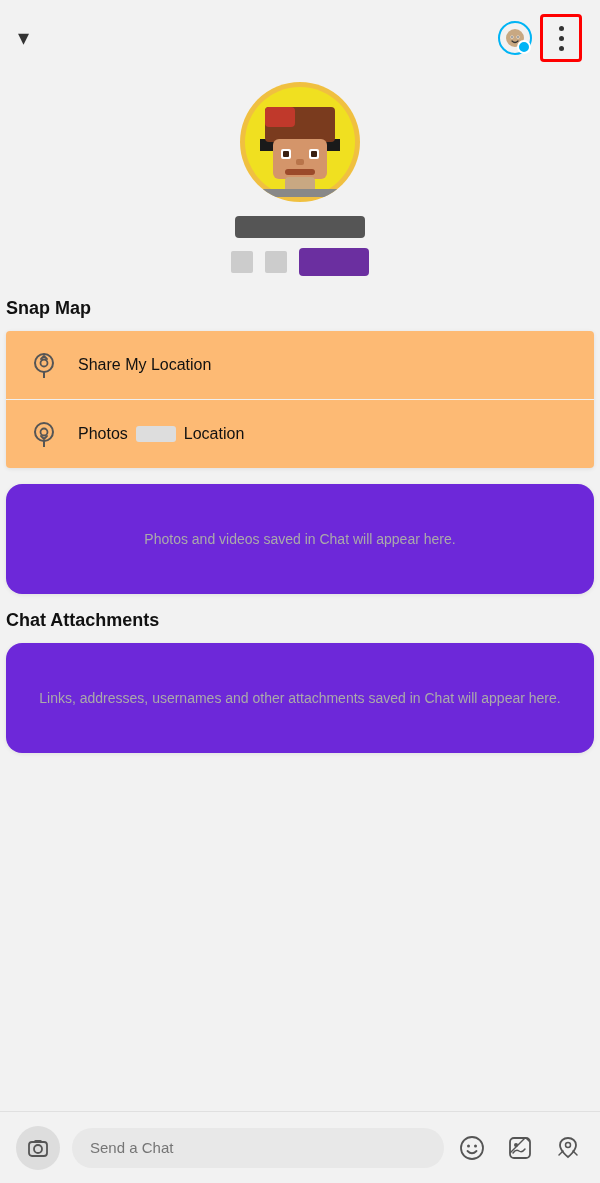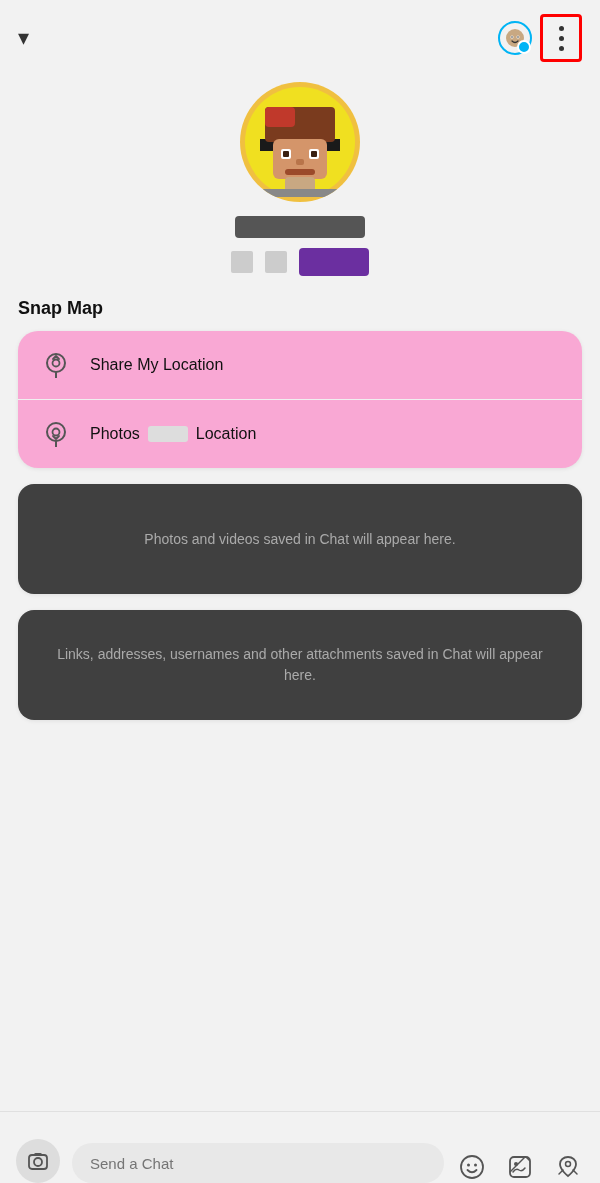--- a/index.html
+++ b/index.html
@@ -136,31 +136,31 @@
     }
     .meta-square.purple {
       width: 70px;
       height: 28px;
       background: #6b2fa0;
       border-radius: 4px;
     }
 
     
     .section {
-      padding: 0 18px 16px;
+      padding: 0 6px 16px;
     }
     .section-title {
       font-size: 18px;
       font-weight: 700;
       color: #111;
       margin-bottom: 12px;
     }
     .card {
-      background: #f9a8d4;
-      border-radius: 20px;
+      background: #fdba74;
+      border-radius: 4px;
       overflow: hidden;
       box-shadow: 0 1px 4px rgba(0,0,0,0.08);
     }
     .card-item {
       display: flex;
       align-items: center;
       padding: 16px 20px;
       gap: 16px;
       cursor: pointer;
     }
@@ -187,21 +187,21 @@
       display: inline-block;
       width: 40px;
       height: 16px;
       background: #ddd;
       border-radius: 3px;
       vertical-align: middle;
     }
 
     
     .empty-card {
-      background: #404040;
+      background: #6d28d9;
       border-radius: 16px;
       min-height: 110px;
       display: flex;
       align-items: center;
       justify-content: center;
       box-shadow: 0 1px 4px rgba(0,0,0,0.08);
       padding: 24px;
     }
     .empty-card-text {
       font-size: 14px;
@@ -213,21 +213,21 @@
     
     .bottom-bar {
       position: fixed;
       bottom: 0;
       left: 0;
       width: 600px;
       height: 72px;
       background: #f2f2f2;
       border-top: 1px solid #e0e0e0;
       display: flex;
-      align-items: flex-end;
+      align-items: center;
       padding: 0 16px;
       gap: 12px;
     }
     .camera-btn {
       width: 44px;
       height: 44px;
       background: #ddd;
       border-radius: 50%;
       display: flex;
       align-items: center;
@@ -368,20 +368,21 @@
   </div>
 </div>
 
 <div class="section">
   <div class="empty-card">
     <span class="empty-card-text">Photos and videos saved in Chat will appear here.</span>
   </div>
 </div>
 
 <div class="section">
+  <div class="section-title">Chat Attachments</div>
   <div class="empty-card">
     <span class="empty-card-text">Links, addresses, usernames and other attachments saved in Chat will appear here.</span>
   </div>
 </div>
 
 <div style="height: 80px;"></div>
 
 <div class="bottom-bar">
   <div class="camera-btn">
     <svg width="22" height="22" viewBox="0 0 22 22" fill="none">

